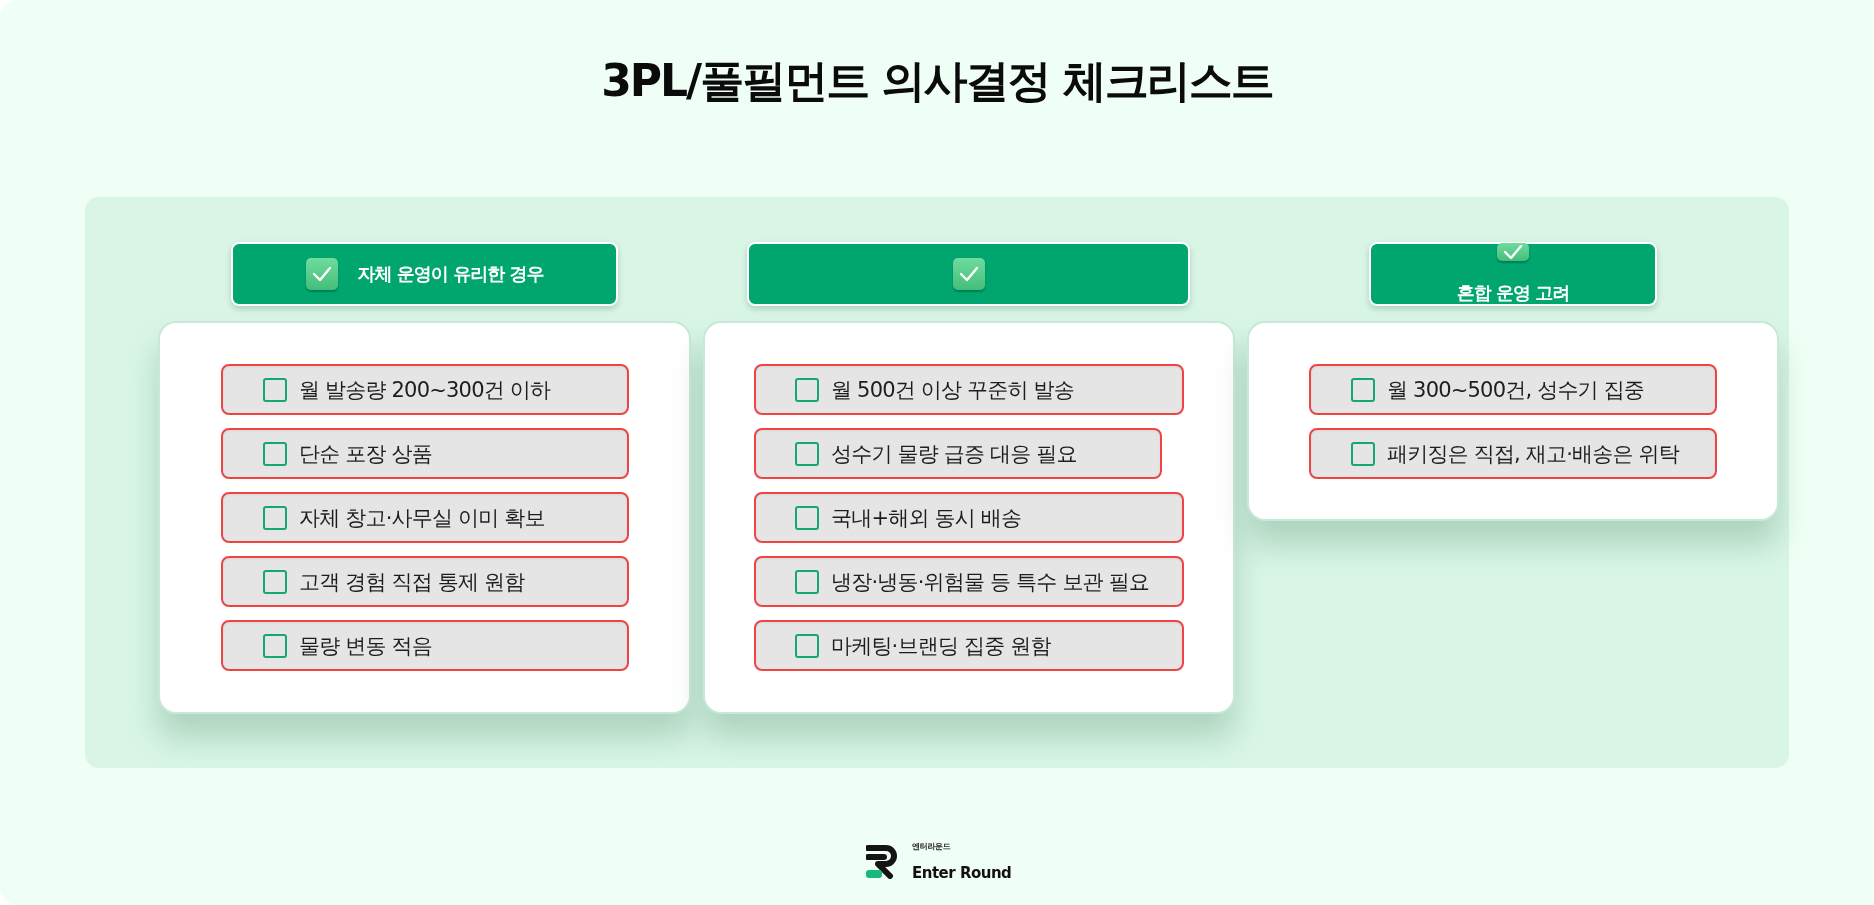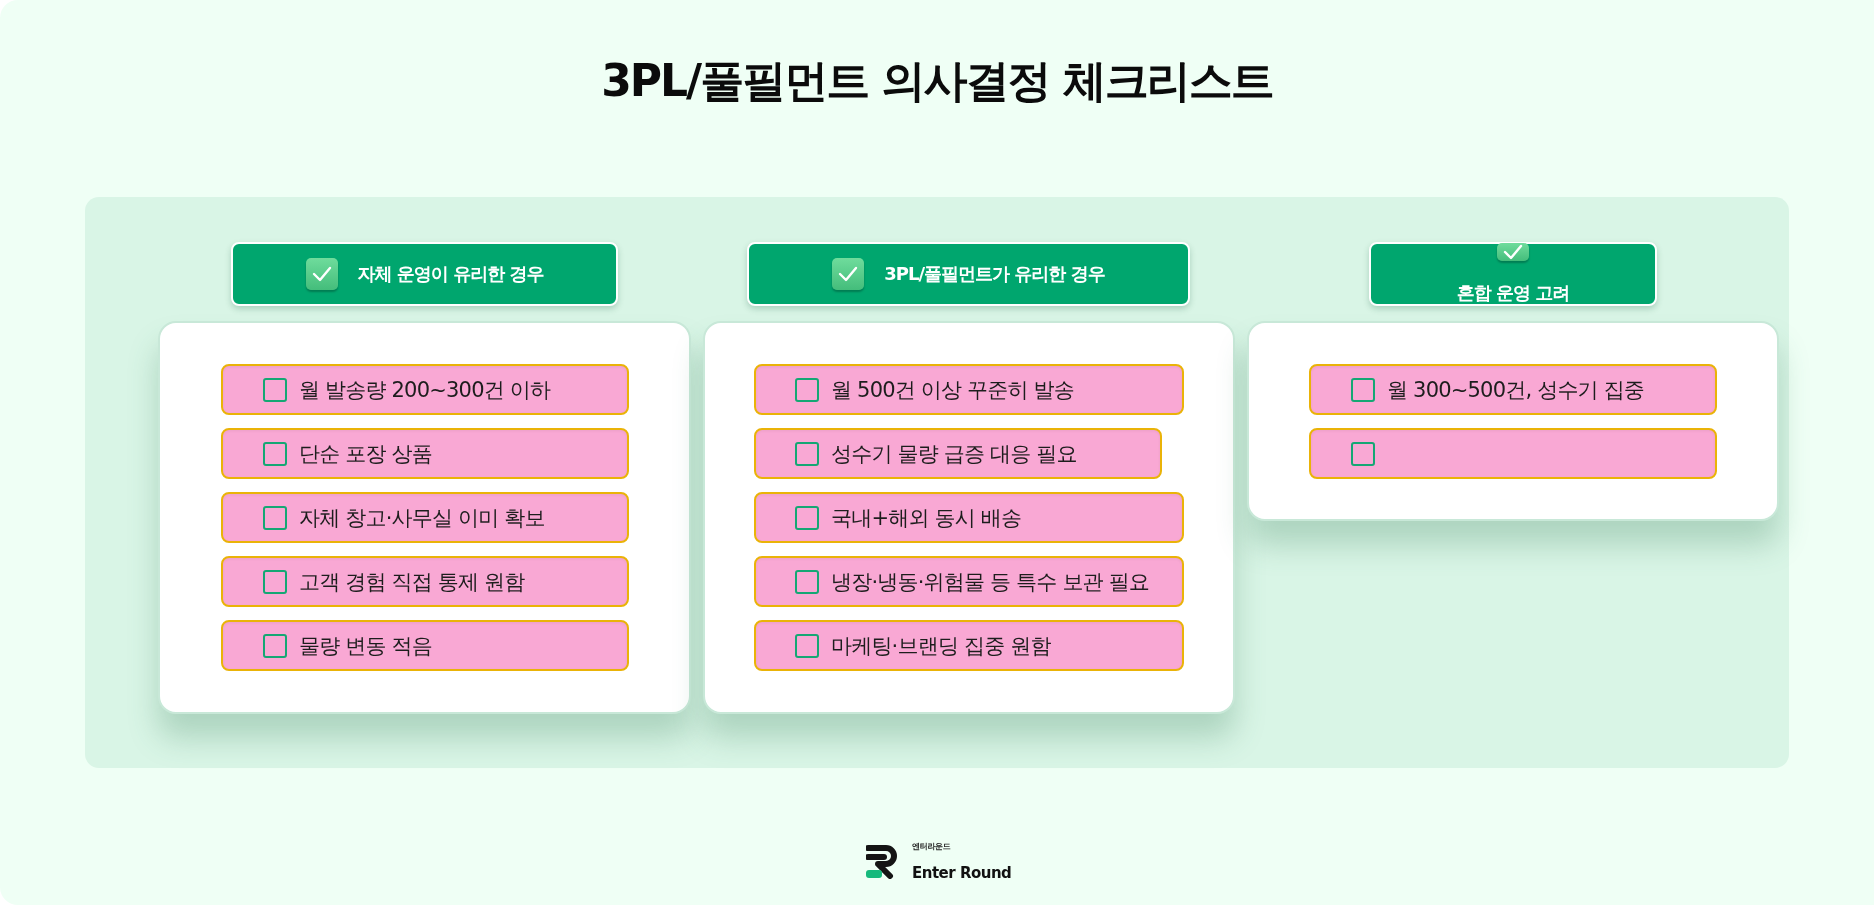--- a/index.html
+++ b/index.html
@@ -14,21 +14,21 @@
   .col { position: absolute; }
   .pill { position: absolute; height: 64px; background: #00a66e; border: 2px solid #ffffff;
           border-radius: 8px; box-shadow: 0 3px 6px rgba(0,80,50,0.22);
           display: flex; align-items: center; justify-content: center; gap: 20px;
           color: #ffffff; font-size: 18px; font-weight: bold; letter-spacing: -1px; z-index: 2; box-sizing: border-box; }
   .pill-check { width: 32px; height: 32px; border-radius: 5px;
                 background: linear-gradient(180deg, #6fdc9c 0%, #44bd7b 100%);
                 box-shadow: 0 2px 2px rgba(0,0,0,0.25); display: flex; align-items: center; justify-content: center; }
   .card { position: absolute; background: #ffffff; border: 2px solid #c8e8d8; border-radius: 18px;
           box-shadow: 0 24px 30px rgba(60,130,95,0.28); box-sizing: border-box; }
-  .item { position: absolute; height: 51px; background: #f9a8d4; border: 2px solid #eab308;
+  .item { position: absolute; height: 51px; background: #e5e5e5; border: 2px solid #ef4444;
           border-radius: 8px; box-shadow: inset 0 1px 3px rgba(0,0,0,0.06); box-sizing: border-box;
           display: flex; align-items: center; }
   .cb { width: 20px; height: 20px; border: 2px solid #15a774; border-radius: 3px; margin-right: 12px; flex: none; }
   .item-text { font-size: 21px; color: #1d1d1d; letter-spacing: -0.8px; white-space: nowrap; }
   .logo { position: absolute; left: 866px; top: 841px; display: flex; align-items: center; gap: 10px; }
   .logo-mark { width: 36px; height: 34px; position: relative; }
   .logo-text { display: flex; flex-direction: column; }
   .logo-ko { font-size: 8px; color: #222; font-weight: bold; letter-spacing: -0.3px; }
   .logo-en { font-size: 15px; color: #111; font-weight: bold; letter-spacing: -0.5px; margin-top: 12px; }
 </style>
@@ -73,21 +73,20 @@
     </div>
   </div>
 
   <div class="col">
     <div class="pill" style="left:715px; top:242px; width:443px;">
       <span class="pill-check">
         <svg width="22" height="18" viewBox="0 0 22 18">
             <path d="M3 9 L9 15 L19 3" fill="none" stroke="#ffffff" stroke-width="2.4" stroke-linecap="round" stroke-linejoin="round"></path>
           </svg>
       </span>
-      <span>3PL/풀필먼트가 유리한 경우</span>
     </div>
     <div class="card" style="left:671px; top:321px; width:532px; height:393px;"></div>
     <div class="item" style="left:722px; top:364px; width:430px; padding-left:39px;">
       <span class="cb"></span>
       <span class="item-text">월 500건 이상 꾸준히 발송</span>
     </div>
     <div class="item" style="left:722px; top:428px; width:408px; padding-left:39px;">
       <span class="cb"></span>
       <span class="item-text">성수기 물량 급증 대응 필요</span>
     </div>
@@ -114,20 +113,21 @@
       </span>
       <span>혼합 운영 고려</span>
     </div>
     <div class="card" style="left:1215px; top:321px; width:532px; height:200px;"></div>
     <div class="item" style="left:1277px; top:364px; width:408px; padding-left:40px;">
       <span class="cb"></span>
       <span class="item-text">월 300~500건, 성수기 집중</span>
     </div>
     <div class="item" style="left:1277px; top:428px; width:408px; padding-left:40px;">
       <span class="cb"></span>
+      <span class="item-text">패키징은 직접, 재고·배송은 위탁</span>
     </div>
   </div>
 
   <div class="logo">
     <span class="logo-mark">
       <svg width="36" height="34" viewBox="0 0 36 34">
         <path d="M2 3 H20 a8 8 0 0 1 0 16 H12 L24 31" fill="none" stroke="#141414" stroke-width="6" stroke-linecap="round" stroke-linejoin="round"></path>
         <path d="M2 12 H18" fill="none" stroke="#141414" stroke-width="6" stroke-linecap="round"></path>
         <rect x="0" y="25" width="16" height="8" rx="3" fill="#16b97c"></rect>
       </svg>

